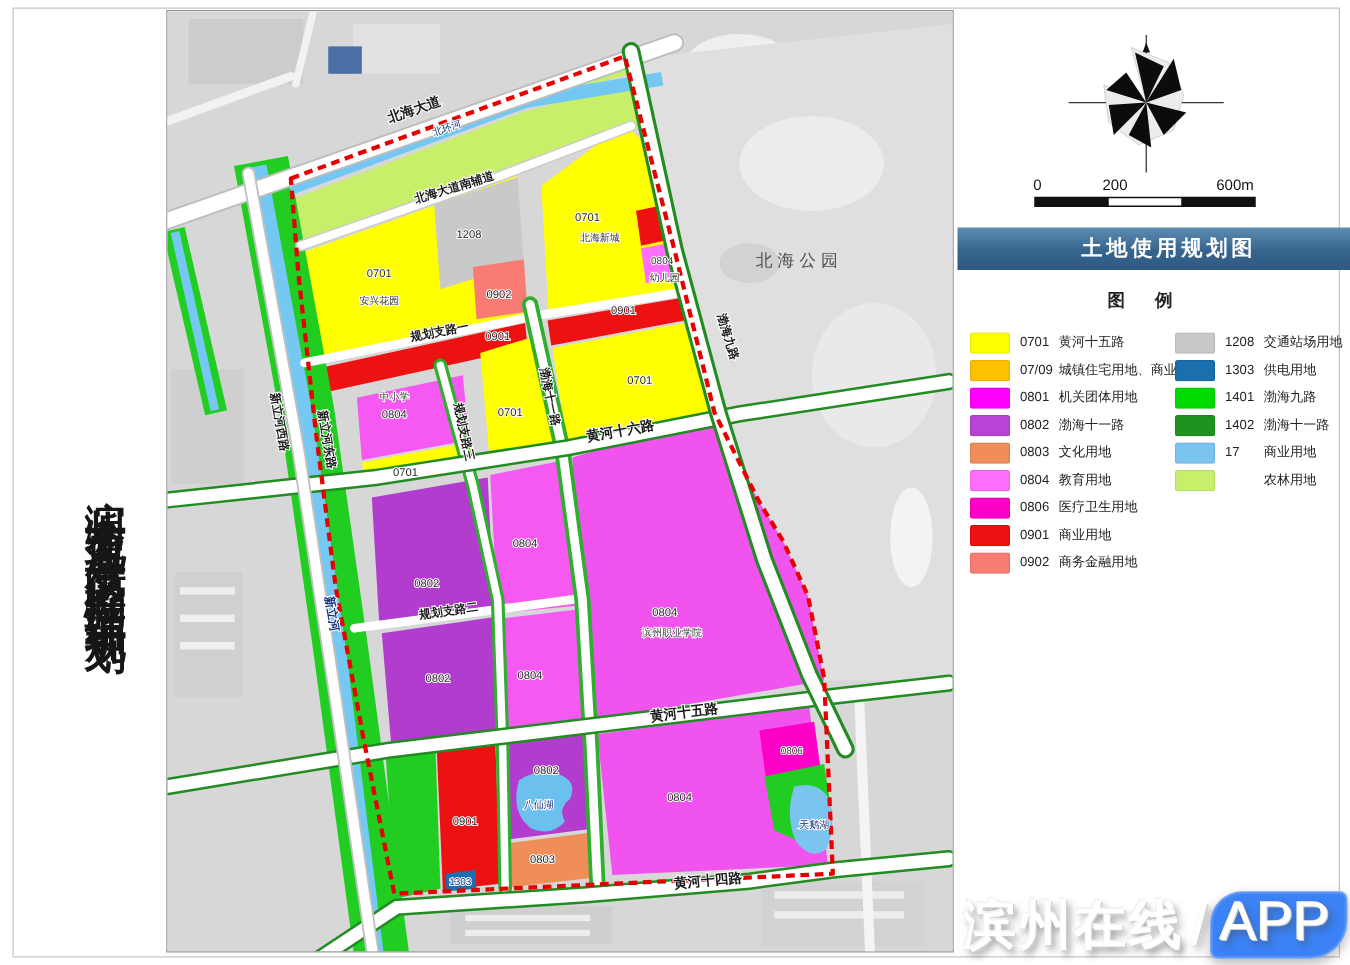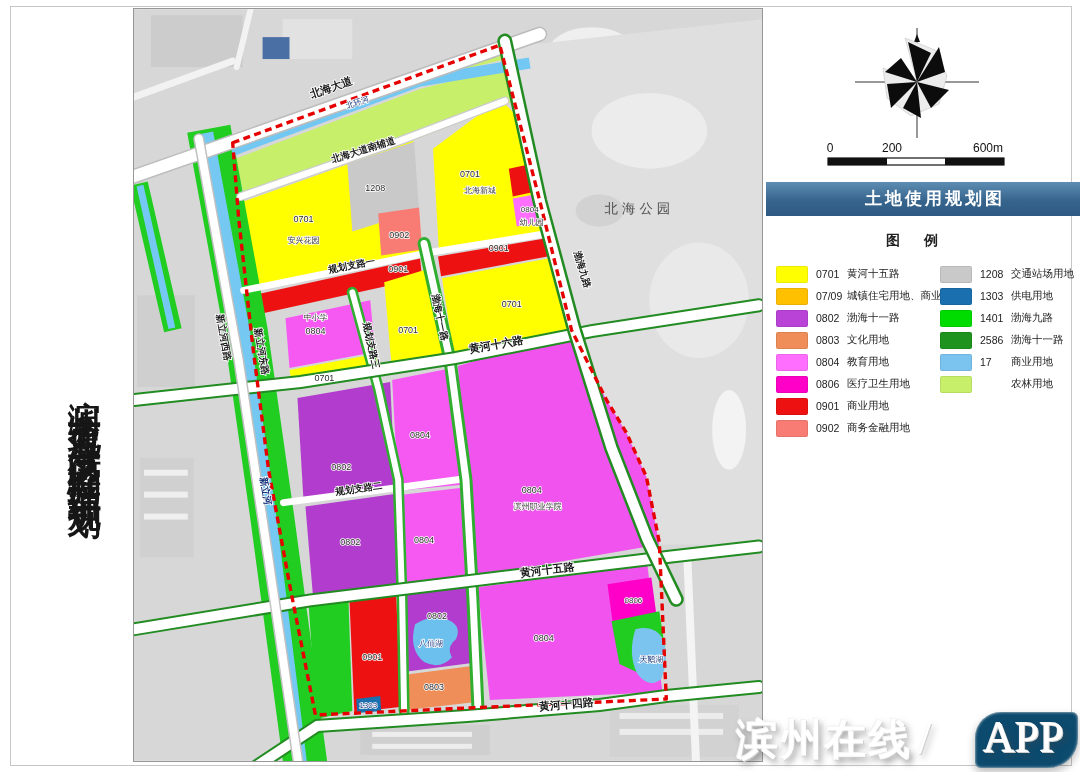--- a/index.html
+++ b/index.html
@@ -24,28 +24,28 @@
   .legend-title{position:absolute;left:0;top:224px;width:100%;text-align:center;
           font-size:14px;font-weight:700;letter-spacing:10px;color:#222;}
   .legend-col{position:absolute;top:255px;}
   .legend-col.left{left:12px;width:165px;}
   .legend-col.right{left:176px;width:128px;}
   .lg-row{display:flex;align-items:center;height:22px;}
   .lg-sw{width:30px;height:15px;border-radius:2px;flex:0 0 30px;margin-right:8px;border:1px solid rgba(0,0,0,0.08);}
   .lg-code{font-size:10.5px;color:#222;margin-right:5px;white-space:nowrap;min-width:26px;}
   .lg-label{font-size:10.5px;color:#222;white-space:nowrap;}
   
-  .watermark{position:absolute;right:2px;bottom:4px;display:flex;font-family:Liberation Serif, serif;}
+  .watermark{position:absolute;right:2px;bottom:4px;display:flex;align-items:center;}
   .wm-han{font-size:42px;font-weight:700;color:#fff;letter-spacing:2px;
           text-shadow:-1px -1px 0 #f2f2f2,1px 1px 0 #cfcfcf,3px 4px 6px rgba(70,70,70,.55);}
   .wm-slash{font-size:46px;font-weight:400;color:#fff;margin:0 2px 0 6px;
           text-shadow:1px 1px 0 #cfcfcf,3px 4px 6px rgba(70,70,70,.45);}
   .wm-app{font-size:44px;font-weight:400;color:#fff;padding:0 14px 4px 8px;border-radius:26px 6px 30px 6px;
-          background:#0c4a6e;box-shadow:0 4px 9px rgba(0,0,0,.28),inset 0 0 3px #e8e8e8;
-          text-shadow:-1px -1px 0 #f5f5f5,1px 1px 0 #cfcfcf,3px 4px 6px rgba(70,70,70,.5);margin-left:42px;}
+          background:#3b82f6;box-shadow:0 4px 9px rgba(0,0,0,.28),inset 0 0 3px #e8e8e8;
+          text-shadow:-1px -1px 0 #f5f5f5,1px 1px 0 #cfcfcf,3px 4px 6px rgba(70,70,70,.5);}
   
   text{font-family:"Liberation Sans","DejaVu Sans",sans-serif;}
   .ml{paint-order:stroke;stroke:#ffffff;stroke-width:1.6px;fill:#1a1a1a;}
   .rd{font-size:11px;font-weight:700;}
   .rds{font-size:9.5px;font-weight:700;}
   .cd{font-size:9px;fill:#2a2a2a;}
   .nm{font-size:8px;fill:#333;}
   .wt{fill:#14327a;}
   .pk{font-size:13.5px;fill:#4f4f4f;letter-spacing:4px;stroke-width:0;}
 </style>
@@ -257,20 +257,25 @@
           <span class="lg-sw" style="background-color: rgb(255, 255, 0);"></span>
           <span class="lg-code">0701</span>
           <span class="lg-label">黄河十五路</span>
         </div>
       <div class="lg-row">
           <span class="lg-sw" style="background-color: rgb(255, 192, 0);"></span>
           <span class="lg-code">07/09</span>
           <span class="lg-label">城镇住宅用地、商业用地</span>
         </div>
       <div class="lg-row">
+          <span class="lg-sw" style="background-color: rgb(255, 0, 255);"></span>
+          <span class="lg-code">0801</span>
+          <span class="lg-label">机关团体用地</span>
+        </div>
+      <div class="lg-row">
           <span class="lg-sw" style="background-color: rgb(184, 67, 214);"></span>
           <span class="lg-code">0802</span>
           <span class="lg-label">渤海十一路</span>
         </div>
       <div class="lg-row">
           <span class="lg-sw" style="background-color: rgb(239, 142, 88);"></span>
           <span class="lg-code">0803</span>
           <span class="lg-label">文化用地</span>
         </div>
       <div class="lg-row">
@@ -306,21 +311,21 @@
           <span class="lg-code">1303</span>
           <span class="lg-label">供电用地</span>
         </div>
       <div class="lg-row">
           <span class="lg-sw" style="background-color: rgb(0, 220, 0);"></span>
           <span class="lg-code">1401</span>
           <span class="lg-label">渤海九路</span>
         </div>
       <div class="lg-row">
           <span class="lg-sw" style="background-color: rgb(30, 148, 30);"></span>
-          <span class="lg-code">2586</span>
+          <span class="lg-code">1402</span>
           <span class="lg-label">渤海十一路</span>
         </div>
       <div class="lg-row">
           <span class="lg-sw" style="background-color: rgb(124, 196, 240);"></span>
           <span class="lg-code">17</span>
           <span class="lg-label">商业用地</span>
         </div>
       <div class="lg-row">
           <span class="lg-sw" style="background-color: rgb(200, 239, 106);"></span>
           <span class="lg-code"></span>

